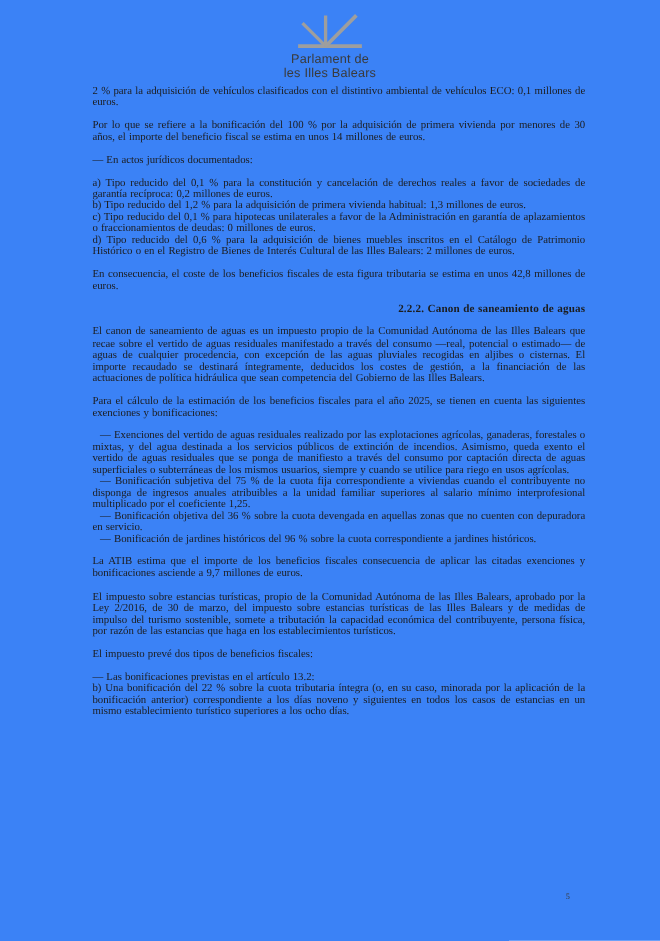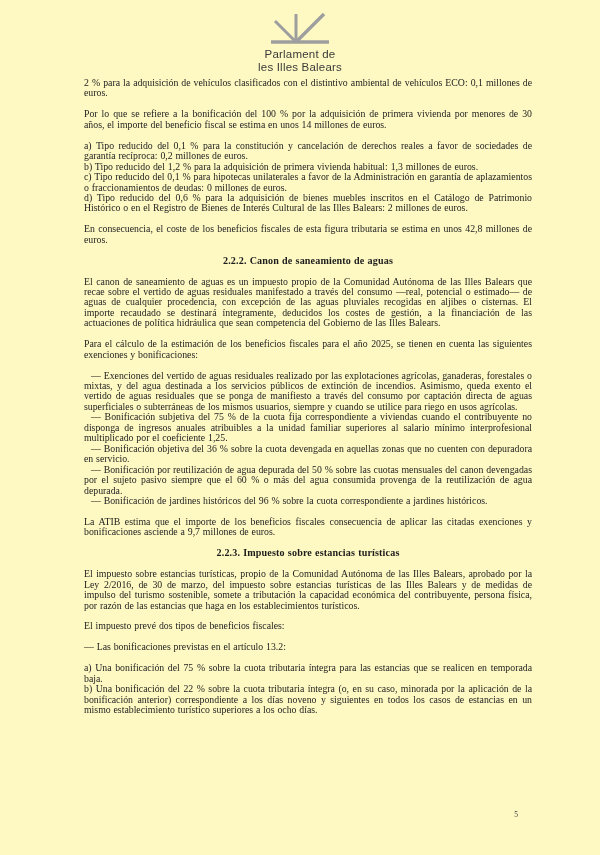--- a/index.html
+++ b/index.html
@@ -4,42 +4,42 @@
 <style>
   html,body { margin:0; padding:0; }
   body {
     width:600px; height:855px;
     background:#ffffff;
     position:relative;
     overflow:hidden;
     font-family:"Liberation Serif", "DejaVu Serif", serif;
   }
   .page {
-    position:absolute; inset:0; background:#fef9c3;padding-left:27px;
+    position:absolute; inset:0; background:#3b82f6;padding-left:27px;
   }
   .doc-header {
     position:absolute; top:10px; left:0; width:600px;
     text-align:center;
   }
   .logo-wrap { display:block; margin:0 auto; width:64px; height:38px; }
   .org-line {
     font-family:"Liberation Sans", sans-serif;
     font-size:11.5px; line-height:12.5px;
     color:#3a3a3a; letter-spacing:0.2px;
   }
   .content {
     position:absolute; left:84px; top:78px; width:448px;
     text-align:justify;
     font-size:9.8px; line-height:10.45px;
     color:#1c1c1c;
     word-spacing:0.4px;
   }
   .blk { margin:0; }
   .gap { margin-top:10.45px; }
-  .h   { font-weight:bold; font-size:10.1px; letter-spacing:0.15px; text-align:center; }
+  .h   { font-weight:bold; font-size:10.1px; letter-spacing:0.15px; text-align:right; }
   .ind { text-indent:7px; }
   .pagenum {
     position:absolute; right:82px; bottom:36px;
     font-size:7.5px; color:#3a3a3a;
     font-family:"Liberation Serif", serif;
   }
 </style>
 </head>
 <body>
 
@@ -56,37 +56,35 @@
         </g>
       </svg>
     </span>
     <div class="org-line">Parlament de</div>
     <div class="org-line">les Illes Balears</div>
   </div>
 
   <div class="content">
     <p class="blk">2 % para la adquisición de vehículos clasificados con el distintivo ambiental de vehículos ECO: 0,1 millones de euros.</p>
     <p class="blk gap">Por lo que se refiere a la bonificación del 100 % por la adquisición de primera vivienda por menores de 30 años, el importe del beneficio fiscal se estima en unos 14 millones de euros.</p>
+    <p class="blk gap">— En actos jurídicos documentados:</p>
     <p class="blk gap">a) Tipo reducido del 0,1 % para la constitución y cancelación de derechos reales a favor de sociedades de garantía recíproca: 0,2 millones de euros.</p>
     <p class="blk">b) Tipo reducido del 1,2 % para la adquisición de primera vivienda habitual: 1,3 millones de euros.</p>
     <p class="blk">c) Tipo reducido del 0,1 % para hipotecas unilaterales a favor de la Administración en garantía de aplazamientos o fraccionamientos de deudas: 0 millones de euros.</p>
     <p class="blk">d) Tipo reducido del 0,6 % para la adquisición de bienes muebles inscritos en el Catálogo de Patrimonio Histórico o en el Registro de Bienes de Interés Cultural de las Illes Balears: 2 millones de euros.</p>
     <p class="blk gap">En consecuencia, el coste de los beneficios fiscales de esta figura tributaria se estima en unos 42,8 millones de euros.</p>
     <p class="blk gap h">2.2.2. Canon de saneamiento de aguas</p>
     <p class="blk gap">El canon de saneamiento de aguas es un impuesto propio de la Comunidad Autónoma de las Illes Balears que recae sobre el vertido de aguas residuales manifestado a través del consumo —real, potencial o estimado— de aguas de cualquier procedencia, con excepción de las aguas pluviales recogidas en aljibes o cisternas. El importe recaudado se destinará íntegramente, deducidos los costes de gestión, a la financiación de las actuaciones de política hidráulica que sean competencia del Gobierno de las Illes Balears.</p>
     <p class="blk gap">Para el cálculo de la estimación de los beneficios fiscales para el año 2025, se tienen en cuenta las siguientes exenciones y bonificaciones:</p>
     <p class="blk gap ind">— Exenciones del vertido de aguas residuales realizado por las explotaciones agrícolas, ganaderas, forestales o mixtas, y del agua destinada a los servicios públicos de extinción de incendios. Asimismo, queda exento el vertido de aguas residuales que se ponga de manifiesto a través del consumo por captación directa de aguas superficiales o subterráneas de los mismos usuarios, siempre y cuando se utilice para riego en usos agrícolas.</p>
     <p class="blk ind">— Bonificación subjetiva del 75 % de la cuota fija correspondiente a viviendas cuando el contribuyente no disponga de ingresos anuales atribuibles a la unidad familiar superiores al salario mínimo interprofesional multiplicado por el coeficiente 1,25.</p>
     <p class="blk ind">— Bonificación objetiva del 36 % sobre la cuota devengada en aquellas zonas que no cuenten con depuradora en servicio.</p>
-    <p class="blk ind">— Bonificación por reutilización de agua depurada del 50 % sobre las cuotas mensuales del canon devengadas por el sujeto pasivo siempre que el 60 % o más del agua consumida provenga de la reutilización de agua depurada.</p>
     <p class="blk ind">— Bonificación de jardines históricos del 96 % sobre la cuota correspondiente a jardines históricos.</p>
     <p class="blk gap">La ATIB estima que el importe de los beneficios fiscales consecuencia de aplicar las citadas exenciones y bonificaciones asciende a 9,7 millones de euros.</p>
-    <p class="blk gap h">2.2.3. Impuesto sobre estancias turísticas</p>
     <p class="blk gap">El impuesto sobre estancias turísticas, propio de la Comunidad Autónoma de las Illes Balears, aprobado por la Ley 2/2016, de 30 de marzo, del impuesto sobre estancias turísticas de las Illes Balears y de medidas de impulso del turismo sostenible, somete a tributación la capacidad económica del contribuyente, persona física, por razón de las estancias que haga en los establecimientos turísticos.</p>
     <p class="blk gap">El impuesto prevé dos tipos de beneficios fiscales:</p>
     <p class="blk gap">— Las bonificaciones previstas en el artículo 13.2:</p>
-    <p class="blk gap">a) Una bonificación del 75 % sobre la cuota tributaria íntegra para las estancias que se realicen en temporada baja.</p>
     <p class="blk">b) Una bonificación del 22 % sobre la cuota tributaria íntegra (o, en su caso, minorada por la aplicación de la bonificación anterior) correspondiente a los días noveno y siguientes en todos los casos de estancias en un mismo establecimiento turístico superiores a los ocho días.</p>
   </div>
 
   <div class="pagenum">5</div>
 
 </div>
 
 </body></html>

